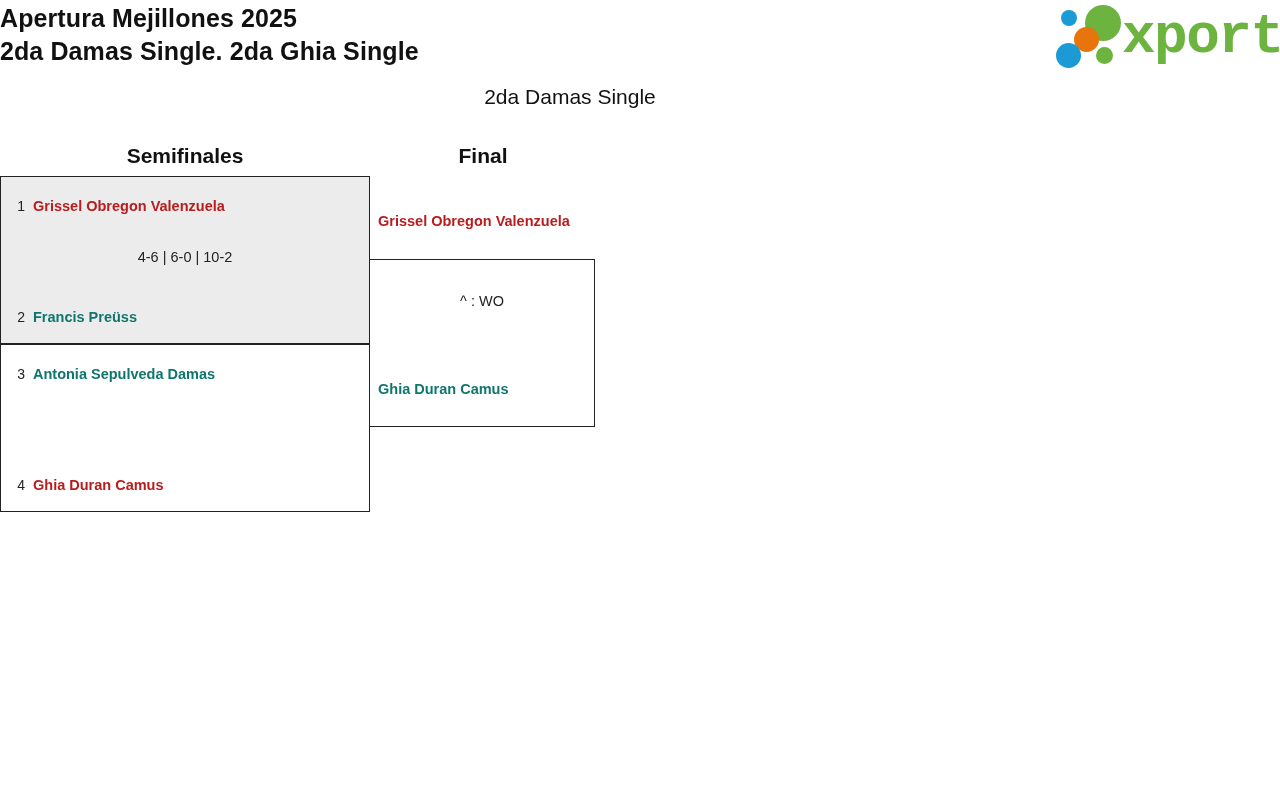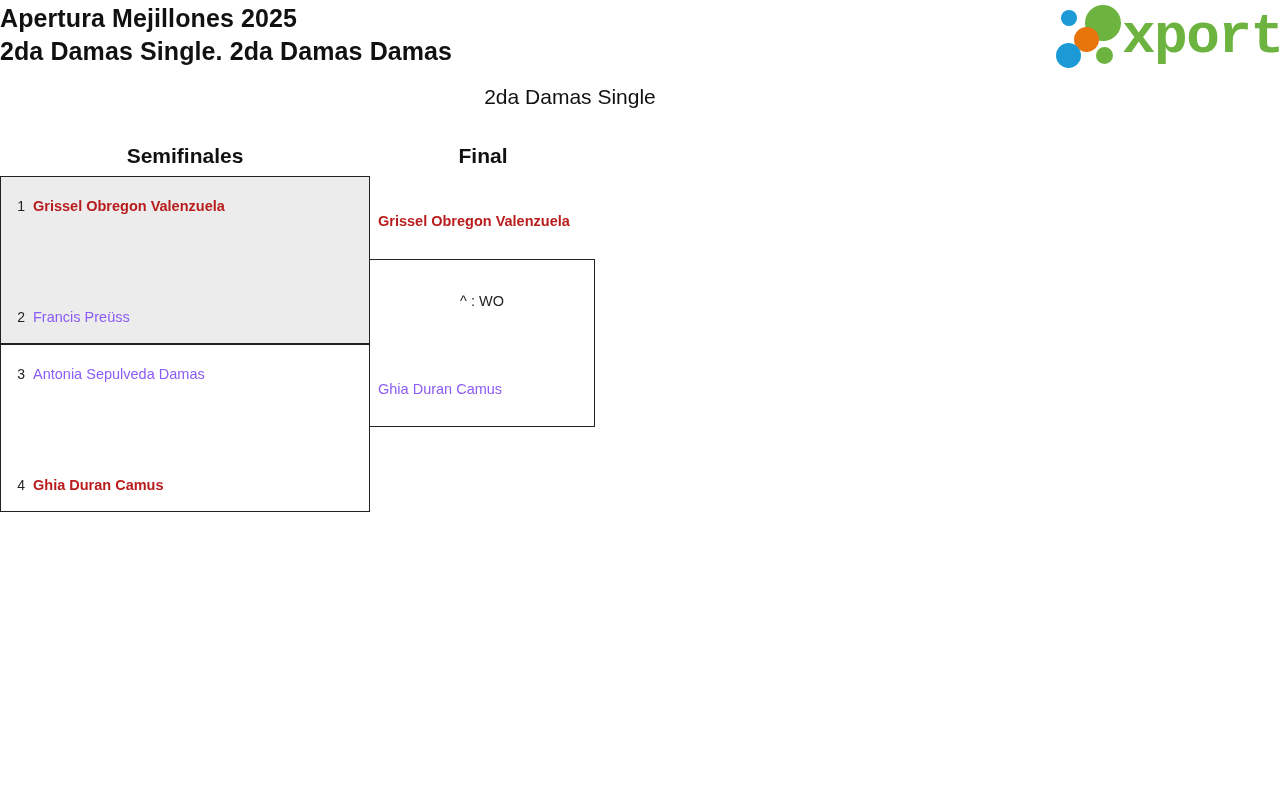--- a/index.html
+++ b/index.html
@@ -137,22 +137,22 @@
     display: inline-block;
     width: 16px;
     margin-left: 8px;
     text-align: right;
     font-size: 14px;
     color: #222222;
     flex: none;
   }
   .player-name {
     margin-left: 8px;
-    font-weight: 400;
-    color: #8b5cf6;
+    font-weight: 700;
+    color: #0f766e;
   }
   .player-name.winner {
     font-weight: 700;
     color: #b91c1c;
   }
 
   .score {
     position: absolute;
     left: 0;
     top: 72px;
@@ -169,21 +169,21 @@
   #match-final .player-name { margin-left: 0; }
   #match-final .score { top: 33px; }
 </style>
 </head>
 <body>
 
 <div id="header">
 
   <div id="tournament-title">
     <span>Apertura Mejillones 2025</span>
-    <span class="line2">2da Damas Single. 2da Damas Damas</span>
+    <span class="line2">2da Damas Single. 2da Ghia Single</span>
   </div>
 
   <div id="brand-logo">
     <span class="dot dot-blue-top" style="background:#1b9ad6"></span>
     <span class="dot dot-green-big" style="background:#6cb33f"></span>
     <span class="dot dot-orange" style="background:#e8740c"></span>
     <span class="dot dot-blue-bot" style="background:#1b9ad6"></span>
     <span class="dot dot-green-small" style="background:#6cb33f"></span>
     <span id="brand-wordmark" style="color:#6cb33f">xporty</span>
   </div>
@@ -195,20 +195,21 @@
 <div class="round-header" id="round-header-semifinales">Semifinales</div>
 <div class="round-header" id="round-header-final">Final</div>
 
 <div id="bracket">
 
   <div class="match round-semis" id="match-sf1">
     <div class="competitor top">
       <span class="seed">1</span>
       <span class="player-name winner">Grissel Obregon Valenzuela</span>
     </div>
+    <div class="score">4-6 | 6-0 | 10-2</div>
     <div class="competitor bottom">
       <span class="seed">2</span>
       <span class="player-name">Francis Preüss</span>
     </div>
   </div>
 
   <div class="match round-semis" id="match-sf2">
     <div class="competitor top">
       <span class="seed">3</span>
       <span class="player-name">Antonia Sepulveda Damas</span>

